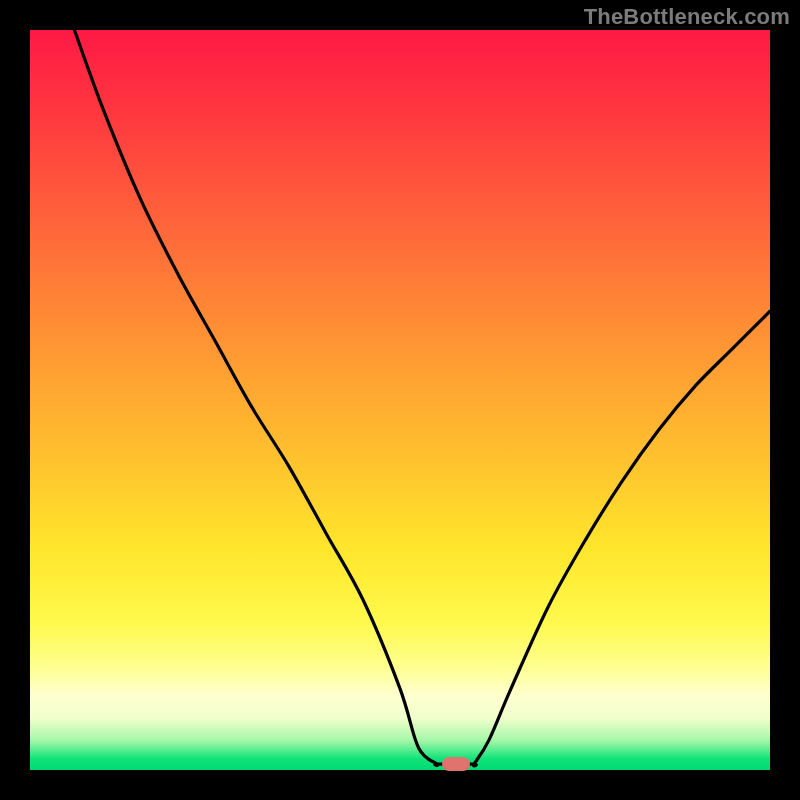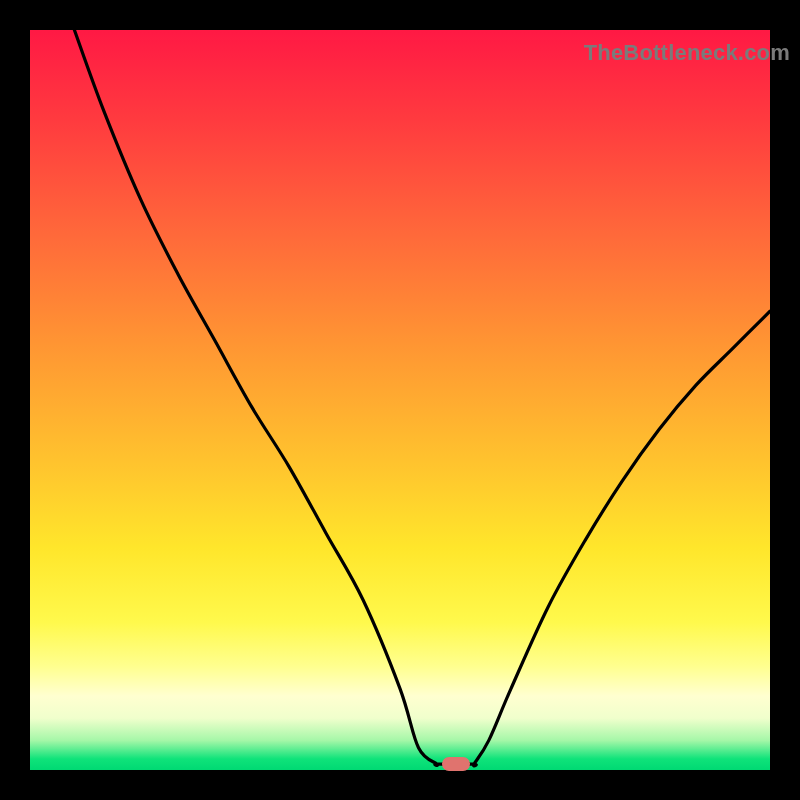--- a/index.html
+++ b/index.html
@@ -19,21 +19,20 @@
   }
   .watermark {
     position: absolute;
     top: 4px;
     right: 10px;
     font-size: 22px;
     font-weight: 600;
     color: #7b7b7b;
     letter-spacing: 0.2px;
     z-index: 5;
-    margin-top: 36px;
   }
   .plot-area {
     position: absolute;
     left: 30px;
     top: 30px;
     width: 740px;
     height: 740px;
     background: linear-gradient(
       to bottom,
       #ff1944 0%,

